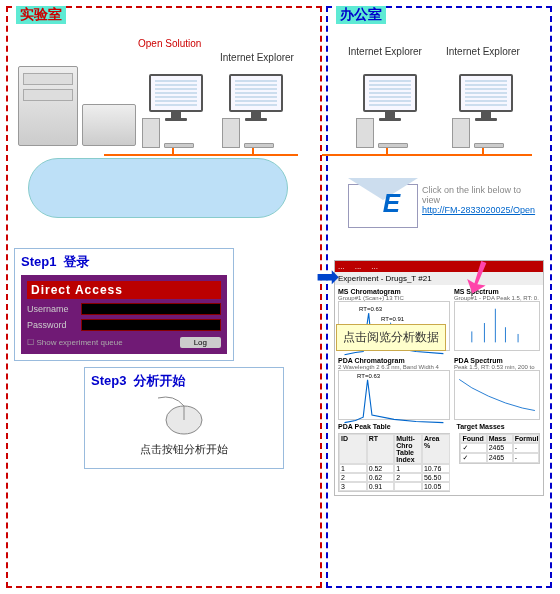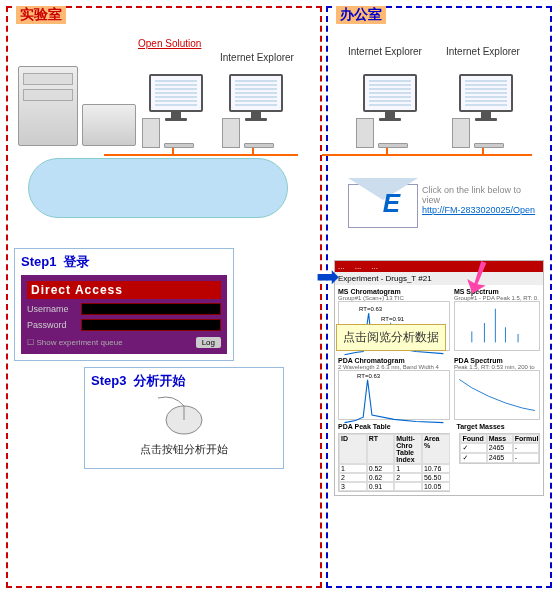--- a/index.html
+++ b/index.html
@@ -1,20 +1,20 @@
 <!DOCTYPE html>
 <html><head>
 <meta charset="utf-8">
 <style>
   * { box-sizing: border-box; margin: 0; padding: 0; }
   body { font-family: Arial, "Microsoft YaHei", sans-serif; background: #fff; width: 560px; height: 594px; position: relative; font-size: 11px; }
   .panel { position: absolute; border: 2px dashed; padding: 6px; }
   .lab { border-color: #c00; left: 6px; top: 6px; width: 316px; height: 582px; }
   .office { border-color: #00c; left: 326px; top: 6px; width: 226px; height: 582px; }
-  .panel-title { position: absolute; top: -2px; left: 8px; background: #fdba74; padding: 0 4px; font-weight: bold; font-size: 14px; }
+  .panel-title { position: absolute; top: -2px; left: 8px; background: #5eead4; padding: 0 4px; font-weight: bold; font-size: 14px; }
   .lab .panel-title { color: #c00; }
   .office .panel-title { color: #00c; }
   .toprow { position: relative; height: 150px; margin-top: 12px; }
   .label-sm { font-size: 10px; color: #333; position: absolute; }
   .label-red { color: #c00; }
   .hplc { position:absolute; left:4px; top:40px; width:60px; height:80px; background:linear-gradient(#eee,#ccc); border:1px solid #999; border-radius:2px; }
   .hplc::before,.hplc::after{content:"";position:absolute;left:4px;right:4px;height:10px;background:#ddd;border:1px solid #aaa;}
   .hplc::before{top:6px;} .hplc::after{top:22px;}
   .ms { position:absolute; left:68px; top:78px; width:54px; height:42px; background:linear-gradient(#eee,#ccc); border:1px solid #999; border-radius:2px;}
   .pc { position:absolute; width:64px; height:74px; }
@@ -29,21 +29,21 @@
   .cloud { position:absolute; left:20px; top:150px; width:260px; height:60px; border-radius:40px; background:#bde0f7; border:1px solid #8cc; }
   .step-box { position:relative; border:1px solid #9bd; background:#fff; margin:2px 0 6px; padding:4px 6px 6px; font-size:11px; }
   .step-label { color:#00c; font-weight:bold; font-size:13px; }
   .step-title { color:#00c; font-weight:bold; font-size:13px; margin-left:4px;}
   .login-ui{background:#701a75;color:#ccc;padding:6px;margin-top:4px;}
   .login-ui .hdr{background:#b00;color:#fff;font-weight:bold;letter-spacing:1px;padding:2px 4px;font-size:12px;}
   .login-row{display:flex;align-items:center;margin-top:4px;font-size:9px;}
   .login-row span{width:54px;}
   .login-row .field{flex:1;height:12px;border:1px solid #800;background:#000;}
   .login-foot{display:flex;justify-content:space-between;align-items:center;margin-top:6px;font-size:8px;color:#aaa;}
-  .login-foot .btn{background:#ccc;color:#000;padding:1px 6px;border-radius:2px;}
+  .login-foot .btn{background:#ccc;color:#000;padding:1px 14px;border-radius:2px;}
   .tray{display:flex;align-items:center;gap:6px;margin:6px 0;}
   .vial{width:18px;height:38px;background:#06a;border-radius:3px;position:relative;}
   .vial::before{content:"";position:absolute;top:-8px;left:3px;width:12px;height:8px;background:#888;border-radius:2px;}
   .arrow-o{color:#f80;font-size:22px;font-weight:bold;}
   .rack{width:120px;height:50px;background:#eee;border:1px solid #aaa;border-radius:3px;position:relative;transform:skewY(-6deg);}
   .rack .holes{position:absolute;inset:4px;background:radial-gradient(#bbb 2px,transparent 2px) 0 0/10px 10px;}
   .ch-txt{font-size:11px;color:#222;line-height:1.3;}
   .mouse-wrap{text-align:center;margin:6px 0;}
   .mouse{width:60px;height:40px;margin:6px auto;position:relative;}
   .mouse svg{overflow:visible;}
@@ -67,21 +67,21 @@
   .big-arrow{position:absolute;top:260px;left:316px;font-size:28px;color:#04c;}
   .pink-arrow{position:absolute;top:250px;left:460px;transform:rotate(65deg);font-size:46px;color:#f4a;}
 </style>
 </head>
 <body>
 
 <div class="panel lab">
   <div class="panel-title">实验室</div>
 
   <div class="toprow">
-    <div class="label-sm label-red" style="left:124px;top:12px;text-decoration:underline;">Open Solution</div>
+    <div class="label-sm label-red" style="left:124px;top:12px;">Open Solution</div>
     <div class="label-sm" style="left:206px;top:26px;">Internet Explorer</div>
     <div class="hplc"></div>
     <div class="ms"></div>
     <div class="pc pc1">
         <div class="monitor"></div>
         <div class="stand"></div>
         <div class="base"></div>
         <div class="tower"></div>
         <div class="kb"></div>
       </div>

